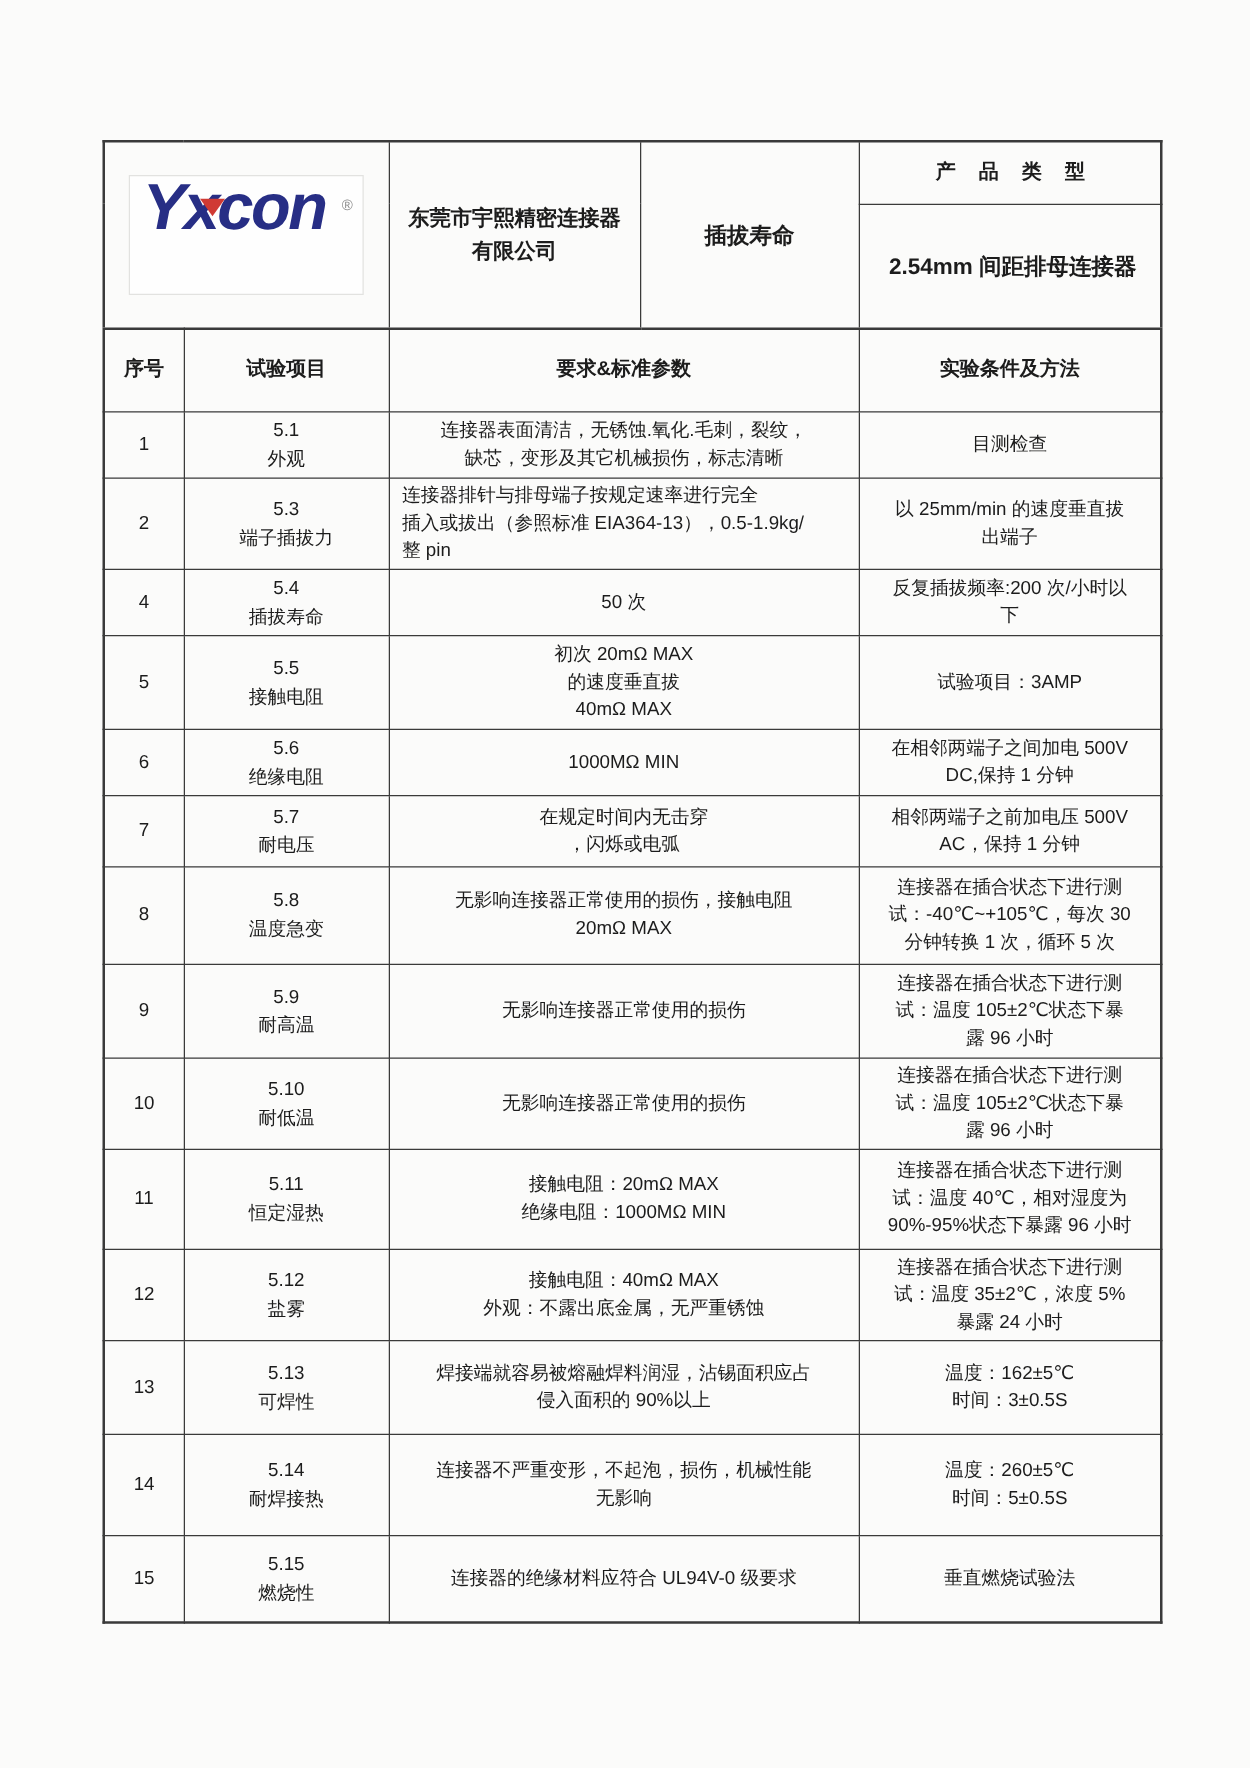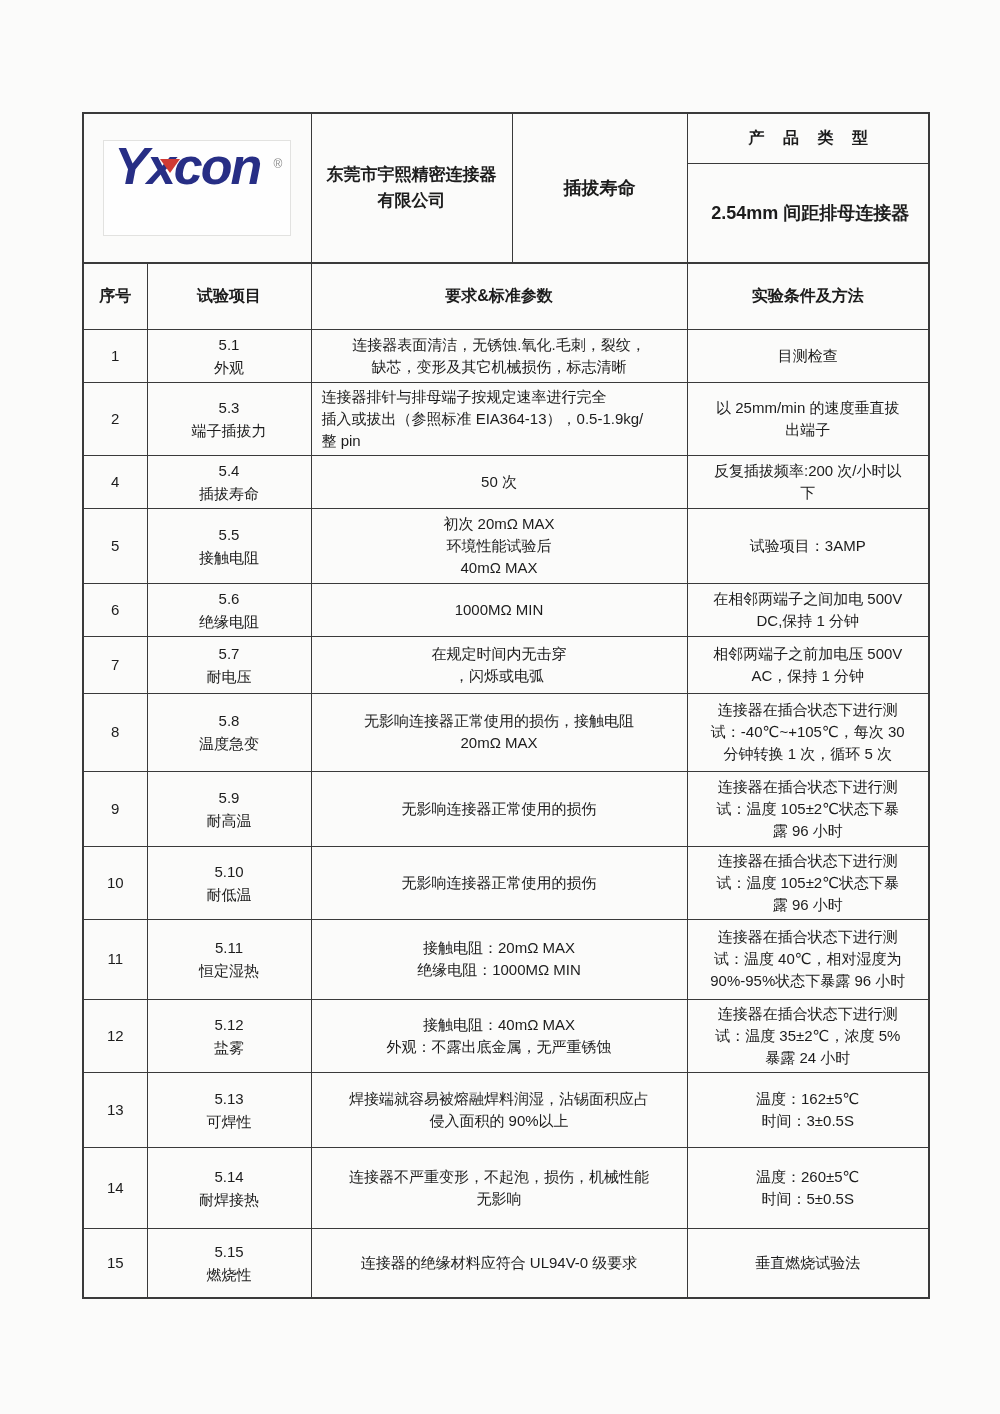--- a/index.html
+++ b/index.html
@@ -161,21 +161,21 @@
     <td class="c-req" colspan="2">50 次</td>
     <td class="c-cond">反复插拔频率:200 次/小时以
 下</td>
   </tr>
 
   <tr>
     <td class="c-no">5</td>
     <td class="c-item">5.5
 接触电阻</td>
     <td class="c-req" colspan="2">初次 20mΩ MAX
-环境性能试验后
+的速度垂直拔
 40mΩ MAX</td>
     <td class="c-cond">试验项目：3AMP</td>
   </tr>
 
   <tr>
     <td class="c-no">6</td>
     <td class="c-item">5.6
 绝缘电阻</td>
     <td class="c-req" colspan="2">1000MΩ MIN</td>
     <td class="c-cond">在相邻两端子之间加电 500V

